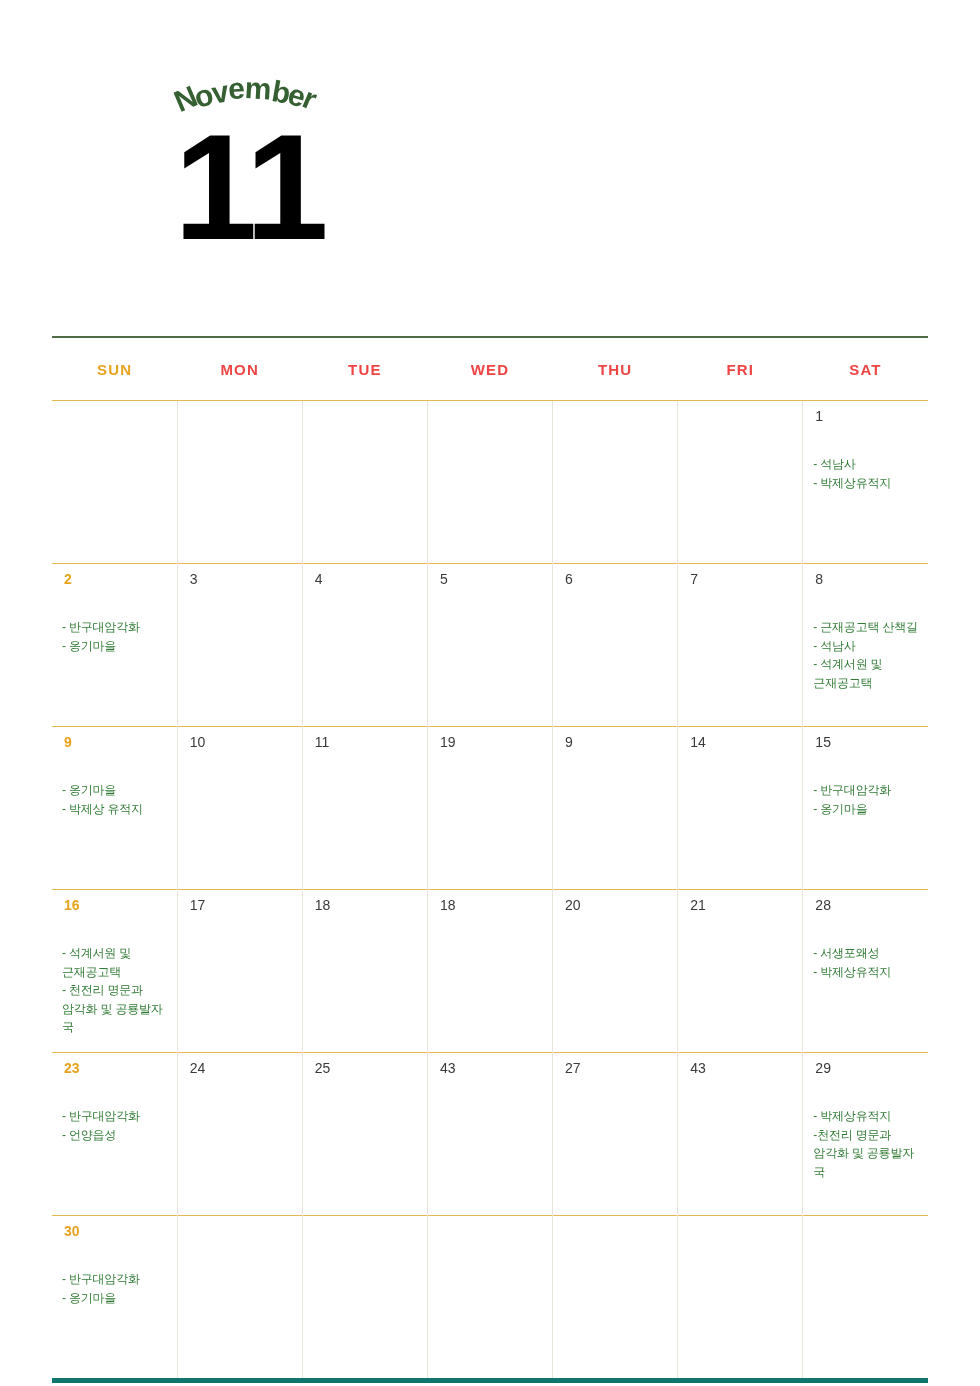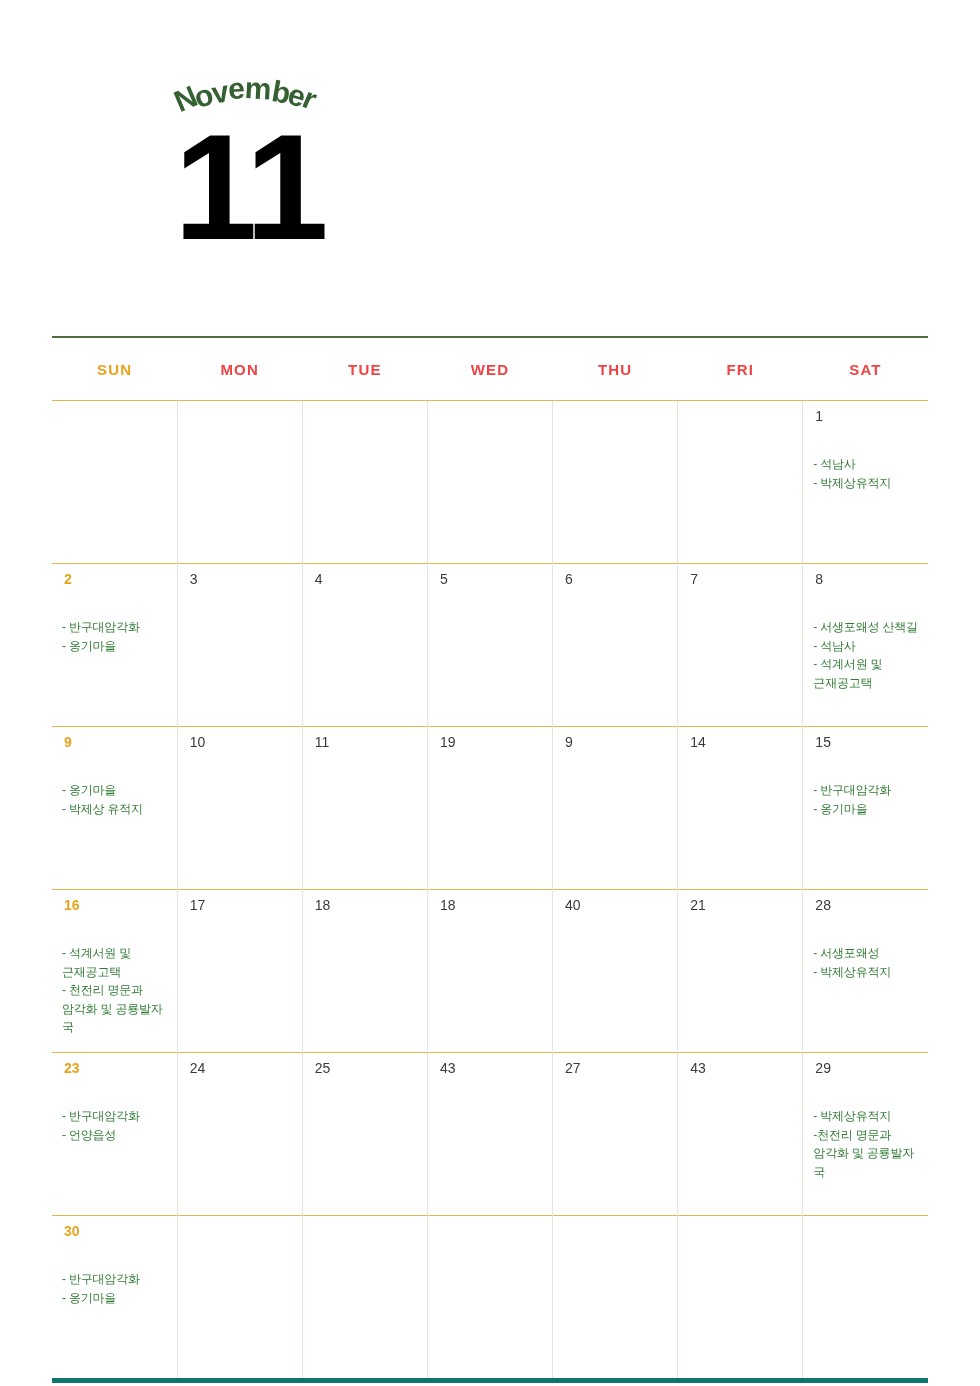--- a/index.html
+++ b/index.html
@@ -205,21 +205,21 @@
             </td>
             <td>
               <span class="daynum">6</span>
             </td>
             <td>
               <span class="daynum">7</span>
             </td>
             <td>
               <span class="daynum">8</span>
               <div class="events">
-                <div class="event">-  서생포왜성 산책길</div>
+                <div class="event">-  근재공고택 산책길</div>
                 <div class="event">-  석남사</div>
                 <div class="event">-  석계서원 및
     근재공고택</div>
               </div>
             </td>
           </tr>
           <tr>
             <td>
               <span class="daynum sun">9</span>
               <div class="events">
@@ -263,21 +263,21 @@
             <td>
               <span class="daynum">17</span>
             </td>
             <td>
               <span class="daynum">18</span>
             </td>
             <td>
               <span class="daynum">18</span>
             </td>
             <td>
-              <span class="daynum">40</span>
+              <span class="daynum">20</span>
             </td>
             <td>
               <span class="daynum">21</span>
             </td>
             <td>
               <span class="daynum">28</span>
               <div class="events">
                 <div class="event">-  서생포왜성</div>
                 <div class="event">-  박제상유적지</div>
               </div>

